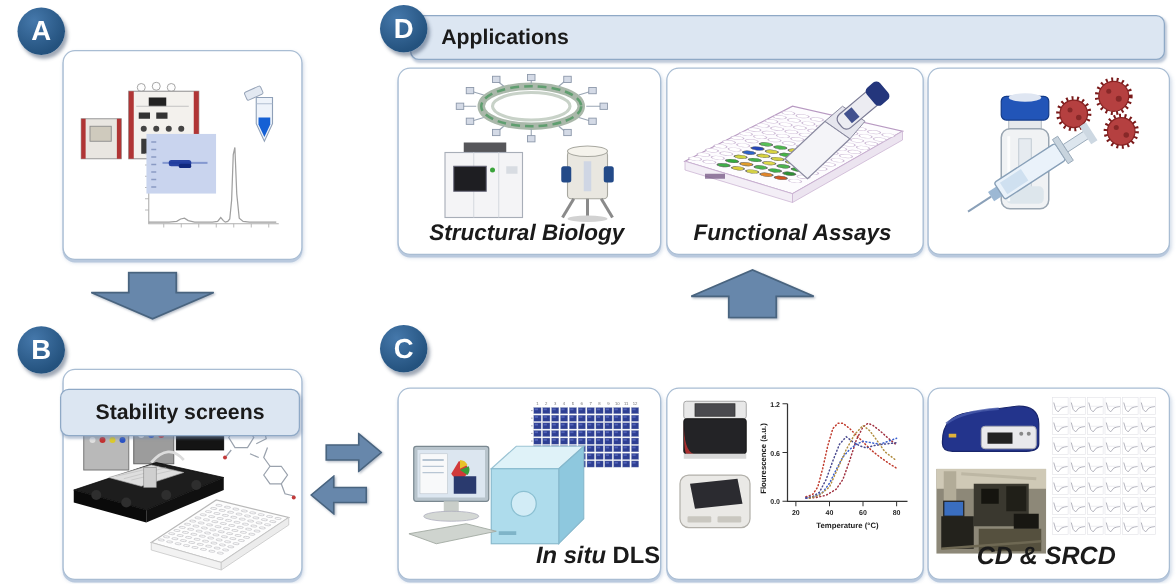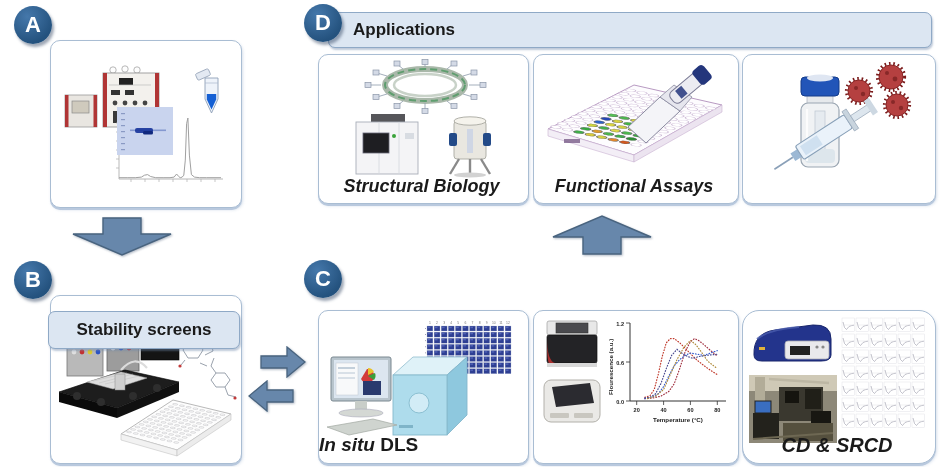--- a/index.html
+++ b/index.html
@@ -13,21 +13,21 @@
   .hdr{position:absolute;z-index:4;background:var(--header_fill,#dce6f2);
        border:1.3px solid var(--header_border,#8fa9c6);border-radius:7px;
        box-shadow:1px 2px 2px rgba(110,135,170,.45);
        display:flex;align-items:center;font-weight:bold;font-size:17px;}
   .hdr.center{justify-content:center;}
   .hdr.left{justify-content:flex-start;padding-left:24px;box-sizing:border-box;}
   .card{position:absolute;background:#fff;border:1.6px solid var(--card_border,#a9bdd3);
         border-radius:10px;box-shadow:0 2px 0 #b9c9de,1px 2px 3px rgba(120,150,190,.3);}
   .card-label{position:absolute;left:0;right:4px;bottom:6px;text-align:center;
               font-style:italic;font-weight:bold;font-size:18px;}
-  .mixed-label{position:absolute;left:0;right:0;bottom:7px;text-align:left;
+  .mixed-label{position:absolute;left:0;right:0;bottom:7px;text-align:right;
                font-weight:bold;font-size:19px;}
   .mixed-label .it{font-style:italic;}
   svg{display:block;}
   .arrow{position:absolute;z-index:3;filter:drop-shadow(1px 1.5px 1px rgba(60,80,110,.4));}
 </style>
 </head>
 <body>
 
 <div class="canvas">
 
@@ -790,21 +790,21 @@
       <g transform="translate(26,8)">
           <polyline points="14.8,74.4 20.1,72.6 24.2,66.6 28.2,51.6 32.2,33.6 36.3,19.8 40.3,15.6 44.3,15.6 49.7,19.8 55.1,25.2 60.4,30.6 67.1,37.2 73.9,42.6 80.6,47.4 87.3,51.6" fill="none" stroke="#c0392b" stroke-width="1.2" stroke-dasharray="0.7 2.1" stroke-linecap="round"></polyline>
           <polyline points="14.8,75.6 22.8,75.0 30.9,73.2 38.9,68.4 44.3,60.6 49.7,45.6 55.1,28.8 60.4,18.6 64.5,15.6 68.5,17.4 73.9,21.6 80.6,27.6 87.3,33.0" fill="none" stroke="#a03040" stroke-width="1.2" stroke-dasharray="0.7 2.1" stroke-linecap="round"></polyline>
           <polyline points="14.8,75.6 22.8,73.8 28.2,70.8 33.6,63.6 38.9,52.8 44.3,42.6 49.7,36.6 55.1,32.4 60.4,30.0 67.1,31.2 73.9,32.4 80.6,30.0 87.3,27.6" fill="none" stroke="#3a5fcd" stroke-width="1.2" stroke-dasharray="0.7 2.1" stroke-linecap="round"></polyline>
           <polyline points="14.8,75.0 20.1,74.4 25.5,70.8 30.9,60.6 36.3,45.6 41.6,32.4 47.0,26.4 52.4,30.6 57.7,33.6 63.1,35.4 68.5,33.6 76.5,32.4 87.3,31.2" fill="none" stroke="#4a4a8f" stroke-width="1.2" stroke-dasharray="0.7 2.1" stroke-linecap="round"></polyline>
           <polyline points="17.5,75.6 25.5,73.2 33.6,66.6 40.3,51.6 47.0,36.6 53.7,24.6 60.4,17.4 65.8,21.6 71.2,28.8 77.9,38.4 87.3,45.6" fill="none" stroke="#b08c3e" stroke-width="1.2" stroke-dasharray="0.7 2.1" stroke-linecap="round"></polyline>
         </g>
     </svg>
   </div>
 
-  <div class="card" style="left:742px;top:310px;width:192px;height:152px;border-radius:17px;">
+  <div class="card" style="left:742px;top:310px;width:192px;height:152px;">
     <svg class="abs" style="left:6px;top:8px;" width="88" height="50" viewBox="0 0 88 50">
       <path d="M5,36 Q4,14 26,11 L64,6 Q82,5 82,20 L82,36 Q82,42 72,42 L13,42 Q5,42 5,36 Z" fill="#23348c" stroke="#18256b" stroke-width="1"></path>
       <path d="M8,20 Q20,10 50,8" stroke="#4a5cae" stroke-width="2" fill="none" opacity="0.8"></path>
       <rect x="36" y="22" width="44" height="18" rx="3" fill="#e9e9ec" stroke="#a8aab4" stroke-width="0.8"></rect>
       <rect x="41" y="27" width="20" height="9" fill="#222"></rect>
       <circle cx="68" cy="28" r="1.6" fill="#888"></circle>
         <circle cx="74" cy="28" r="1.6" fill="#888"></circle>
       <rect x="10" y="28" width="6" height="3" fill="#e0b23a"></rect>
     </svg>
     <svg class="abs" style="left:6px;top:64px;" width="88" height="68" viewBox="0 0 88 68">

